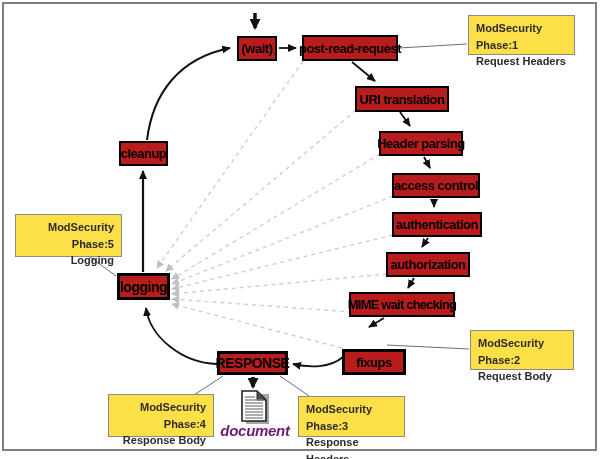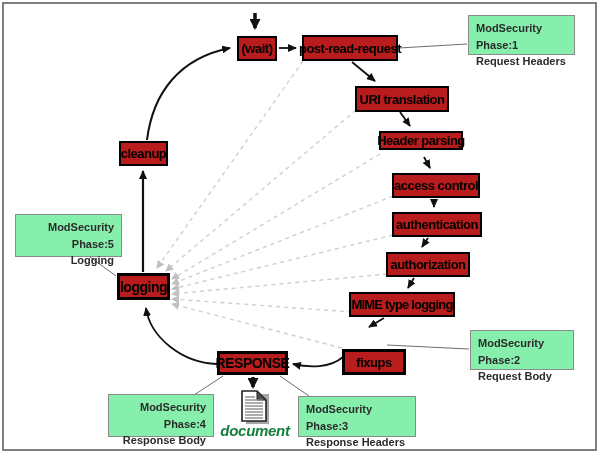--- a/index.html
+++ b/index.html
@@ -6,27 +6,27 @@
   .stage{position:relative;width:600px;height:459px;background:#fff;overflow:hidden;
          font-family:"Liberation Sans",sans-serif;}
   .frame{position:absolute;left:2px;top:2px;width:595px;height:449px;
          border:2px solid #7e7e7e;box-sizing:border-box;background:#fff;}
   svg.connector-layer{position:absolute;left:0;top:0;z-index:1;}
   .node{position:absolute;z-index:2;box-sizing:border-box;background:#b91c1c;
         border:2px solid #000;display:flex;align-items:center;justify-content:center;
         font-weight:700;font-size:13px;line-height:1;letter-spacing:-0.5px;
         color:#000;white-space:nowrap;}
   .node.thick{border-width:3px;}
-  .callout{position:absolute;z-index:2;box-sizing:border-box;background:#86efac;
+  .callout{position:absolute;z-index:2;box-sizing:border-box;background:#fde047;
            border:1px solid #8a8a8a;color:#2b2b2b;font-weight:700;font-size:11px;
            line-height:1.5;padding:4px 7px;}
   .callout.align-right{text-align:right;}
   .doc-icon{position:absolute;z-index:2;}
   .doc-label{position:absolute;z-index:2;font-weight:700;font-style:italic;
-             font-size:15px;letter-spacing:-0.3px;color:#15803d;text-align:center;}
+             font-size:15px;letter-spacing:-0.3px;color:#701a75;text-align:center;}
 </style>
 </head>
 <body>
 
 <div class="stage">
   <div class="frame"></div>
 
   <svg class="connector-layer" width="600" height="459" viewBox="0 0 600 459">
     <defs>
       <marker id="mA" markerUnits="userSpaceOnUse" markerWidth="10" markerHeight="8" refX="8" refY="4" orient="auto">
@@ -76,39 +76,39 @@
 
     <g stroke="#111" stroke-width="3.5" fill="none">
       <path d="M255,13 L255,28" marker-end="url(#mABig)"></path>
       <path d="M253,377 L253,387" marker-end="url(#mABig)"></path>
     </g>
   </svg>
 
   <div class="node" style="left:237px;top:36px;width:40px;height:25px;">(wait)</div>
   <div class="node" style="left:355px;top:86px;width:94px;height:26px;">URI translation</div>
   <div class="node" style="left:302px;top:35px;width:96px;height:26px;">post-read-request</div>
-  <div class="node" style="left:379px;top:131px;width:84px;height:19px;">Header parsing</div>
+  <div class="node" style="left:379px;top:131px;width:84px;height:25px;">Header parsing</div>
   <div class="node" style="left:392px;top:173px;width:88px;height:25px;text-align:center;">access control</div>
   <div class="node" style="left:392px;top:212px;width:90px;height:25px;">authentication</div>
   <div class="node" style="left:386px;top:252px;width:84px;height:25px;">authorization</div>
-  <div class="node" style="left:349px;top:292px;width:106px;height:25px;letter-spacing:-0.8px;">MIME type logging</div>
+  <div class="node" style="left:349px;top:292px;width:106px;height:25px;letter-spacing:-0.8px;">MIME wait checking</div>
   <div class="node thick" style="left:342px;top:349px;width:64px;height:26px;">fixups</div>
   <div class="node thick" style="left:217px;top:351px;width:71px;height:24px;font-size:14px;">RESPONSE</div>
   <div class="node thick" style="left:117px;top:273px;width:53px;height:27px;font-size:14px;">logging</div>
   <div class="node" style="left:119px;top:141px;width:49px;height:25px;">cleanup</div>
 
   <div class="callout" style="left:468px;top:15px;width:107px;height:40px;">
     <div>ModSecurity Phase:1</div>
     <div>Request Headers</div>
   </div>
   <div class="callout" style="left:470px;top:330px;width:104px;height:40px;">
     <div>ModSecurity Phase:2</div>
     <div>Request Body</div>
   </div>
-  <div class="callout" style="left:298px;top:396px;width:118px;height:41px;">
+  <div class="callout" style="left:298px;top:396px;width:107px;height:41px;">
     <div>ModSecurity Phase:3</div>
     <div>Response Headers</div>
   </div>
   <div class="callout align-right" style="left:108px;top:394px;width:106px;height:43px;">
     <div>ModSecurity Phase:4</div>
     <div>Response Body</div>
   </div>
   <div class="callout align-right" style="left:15px;top:214px;width:107px;height:43px;">
     <div>ModSecurity Phase:5</div>
     <div>Logging</div>

